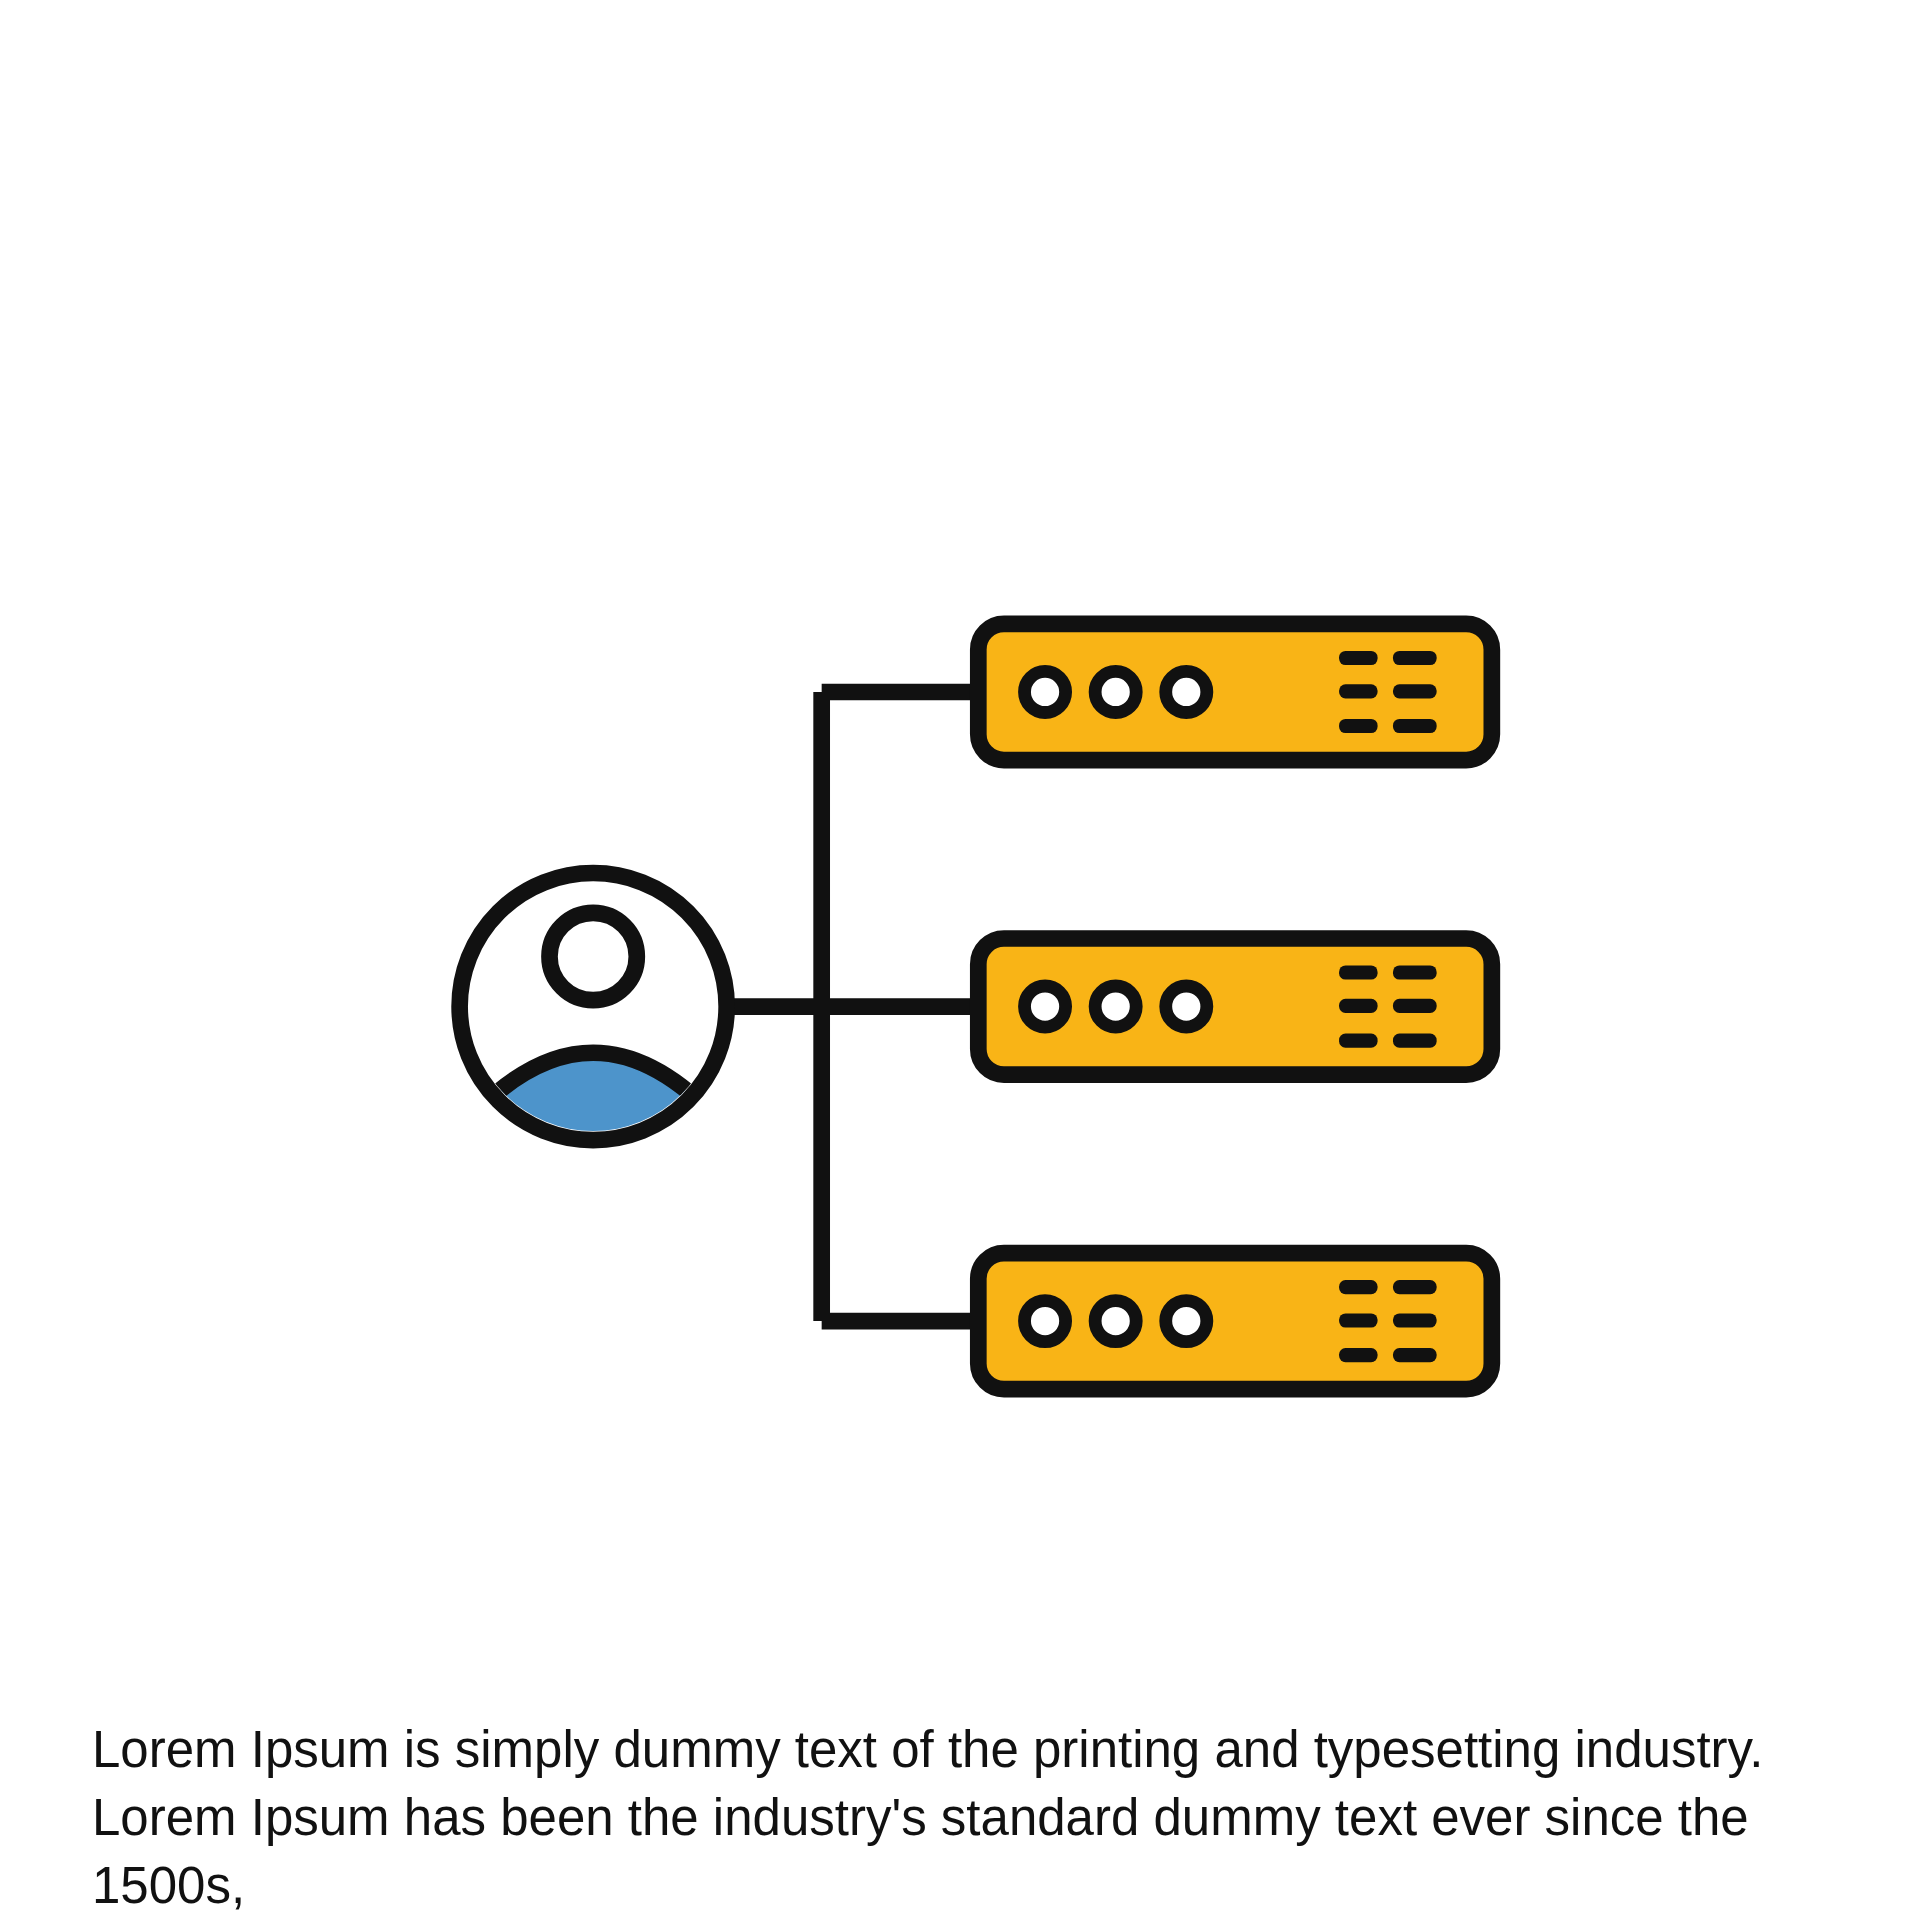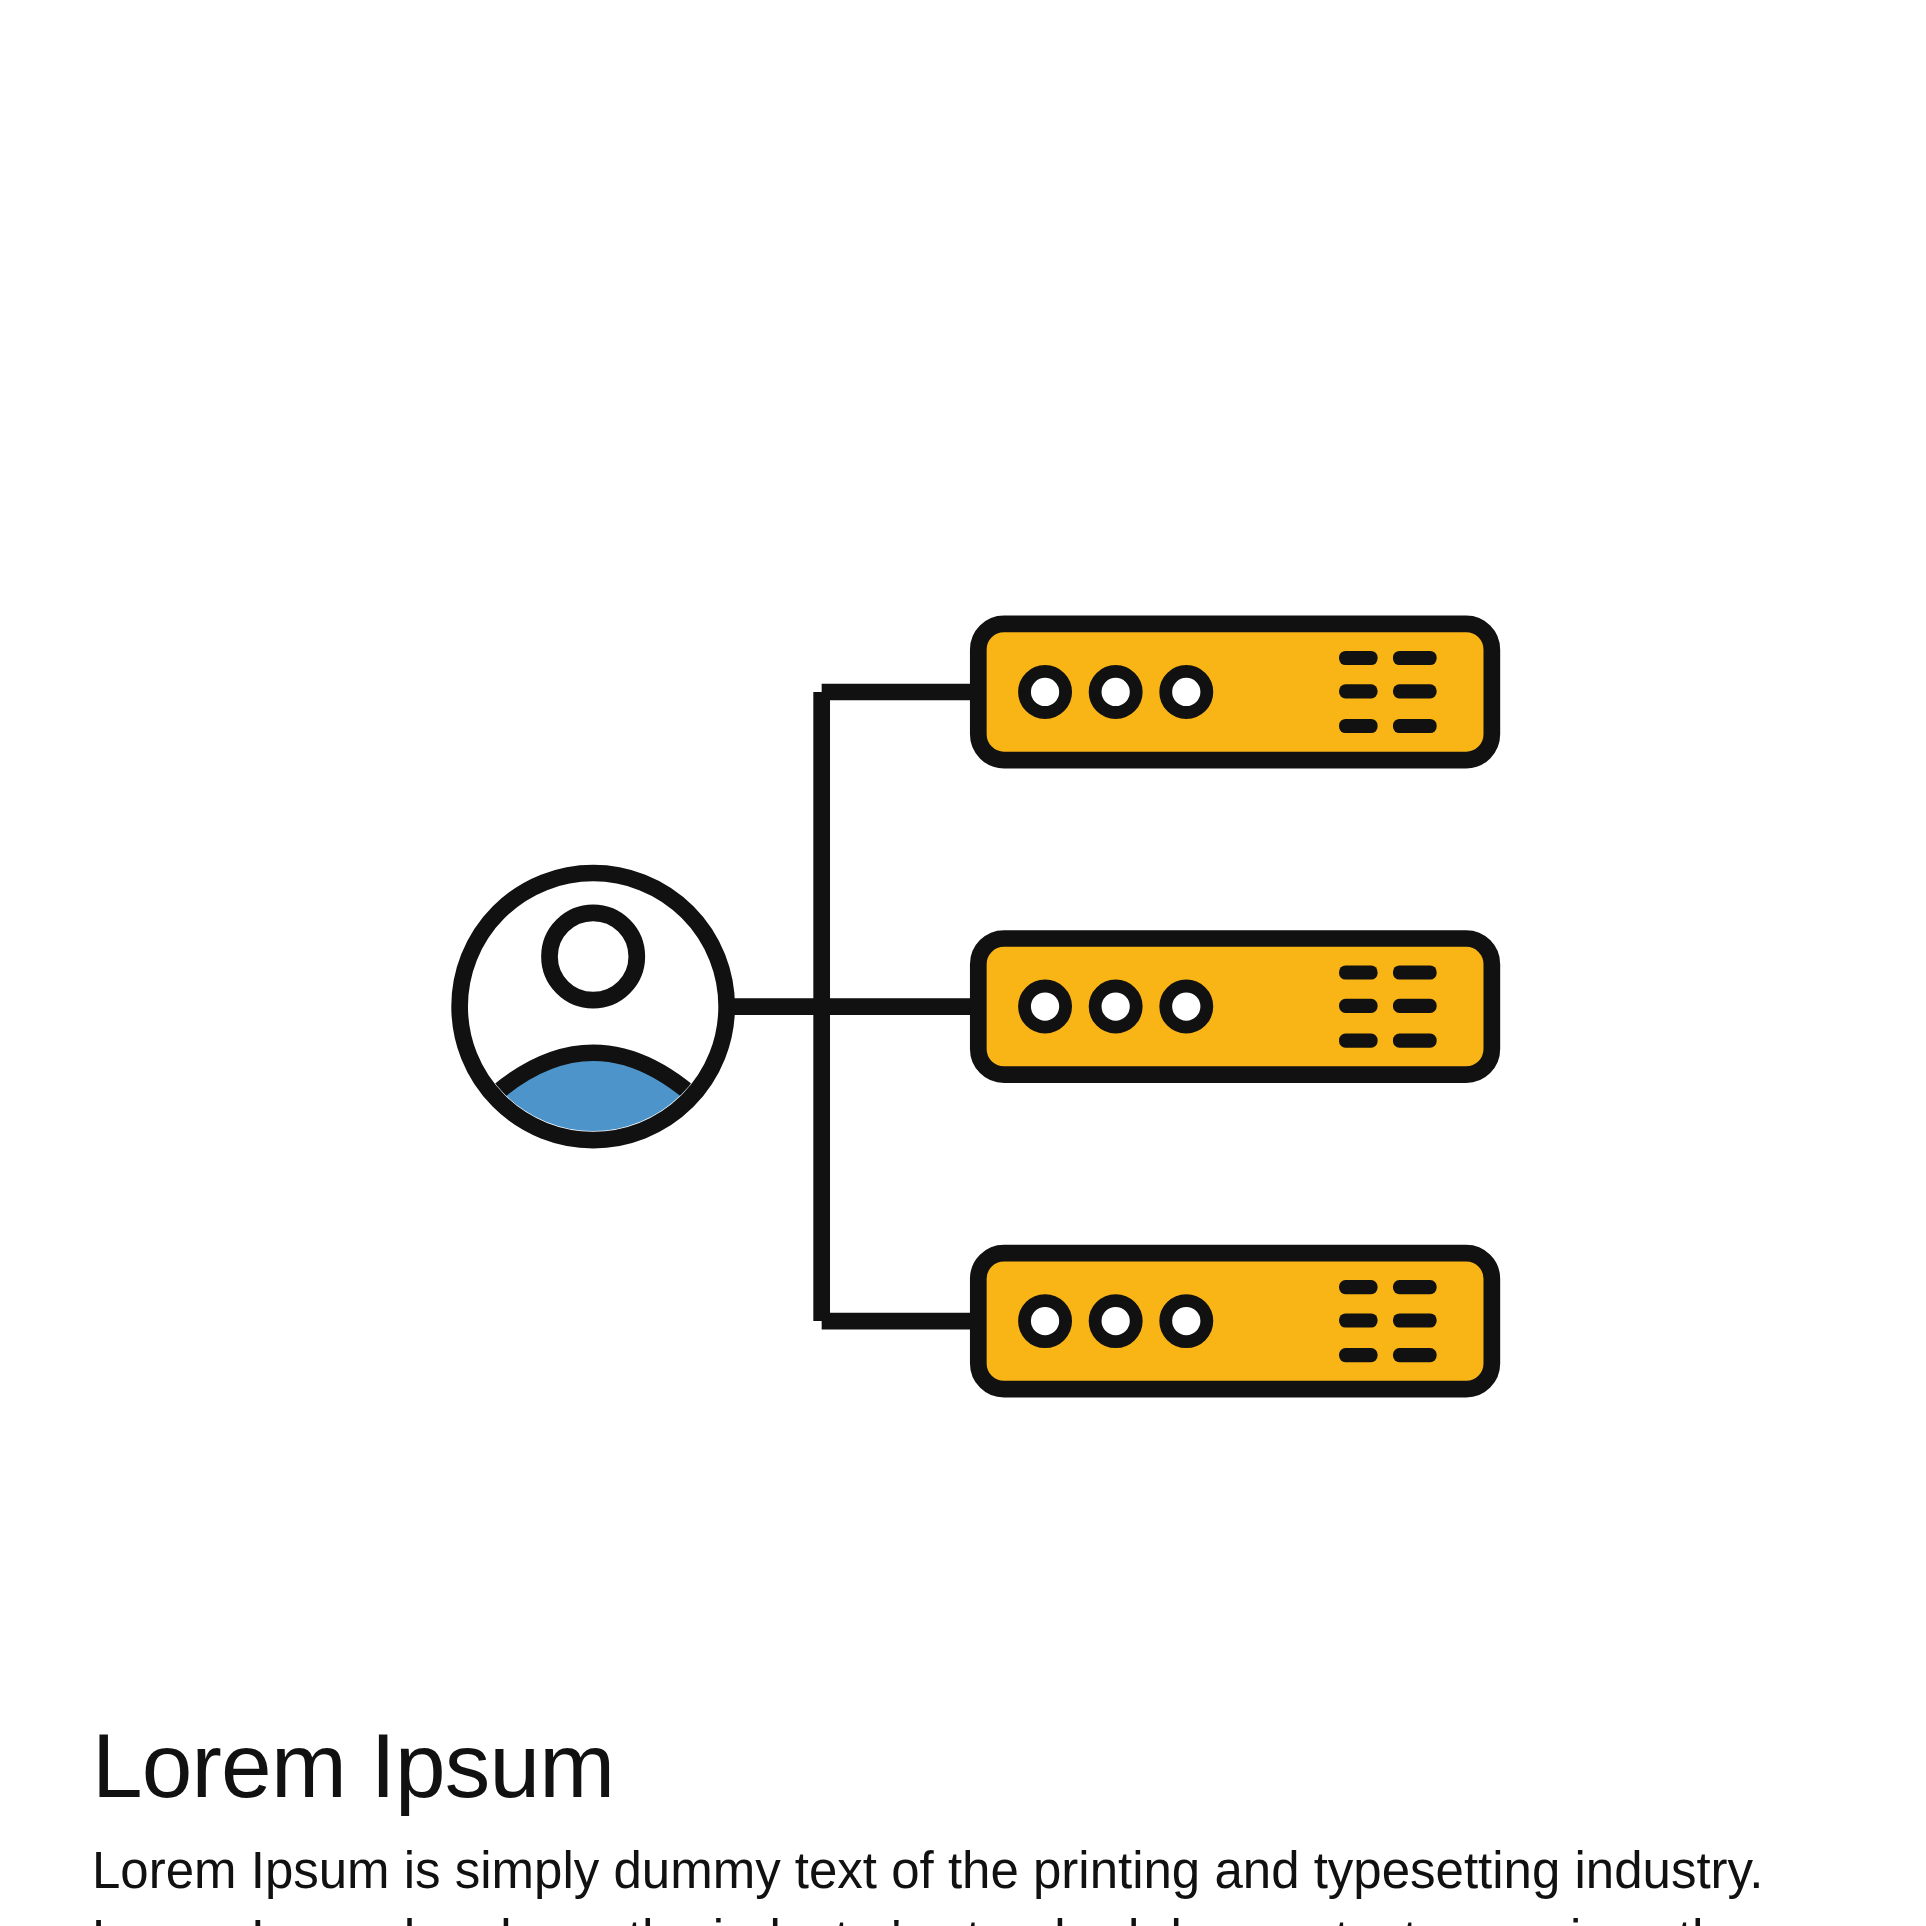--- a/index.html
+++ b/index.html
@@ -99,19 +99,18 @@
     <g>
       <circle cx="462" cy="784" r="104" fill="#ffffff" class="outline"></circle>
       <g clip-path="url(#avatarClip)">
         <path d="M 348 892 Q 462 748 576 892 L 576 970 L 348 970 Z" class="outline" fill="#4D94CB"></path>
       </g>
       <circle cx="462" cy="745" r="34" fill="#ffffff" class="outline"></circle>
     </g>
   </svg>
 
   <div class="caption">
-    <h1>Lorem Ipsum</h1>
     <p>Lorem Ipsum is simply dummy text of the printing and typesetting industry.</p>
     <p>Lorem Ipsum has been the industry's standard dummy text ever since the 1500s,</p>
   </div>
 
 </div>
 
 
 </body></html>

